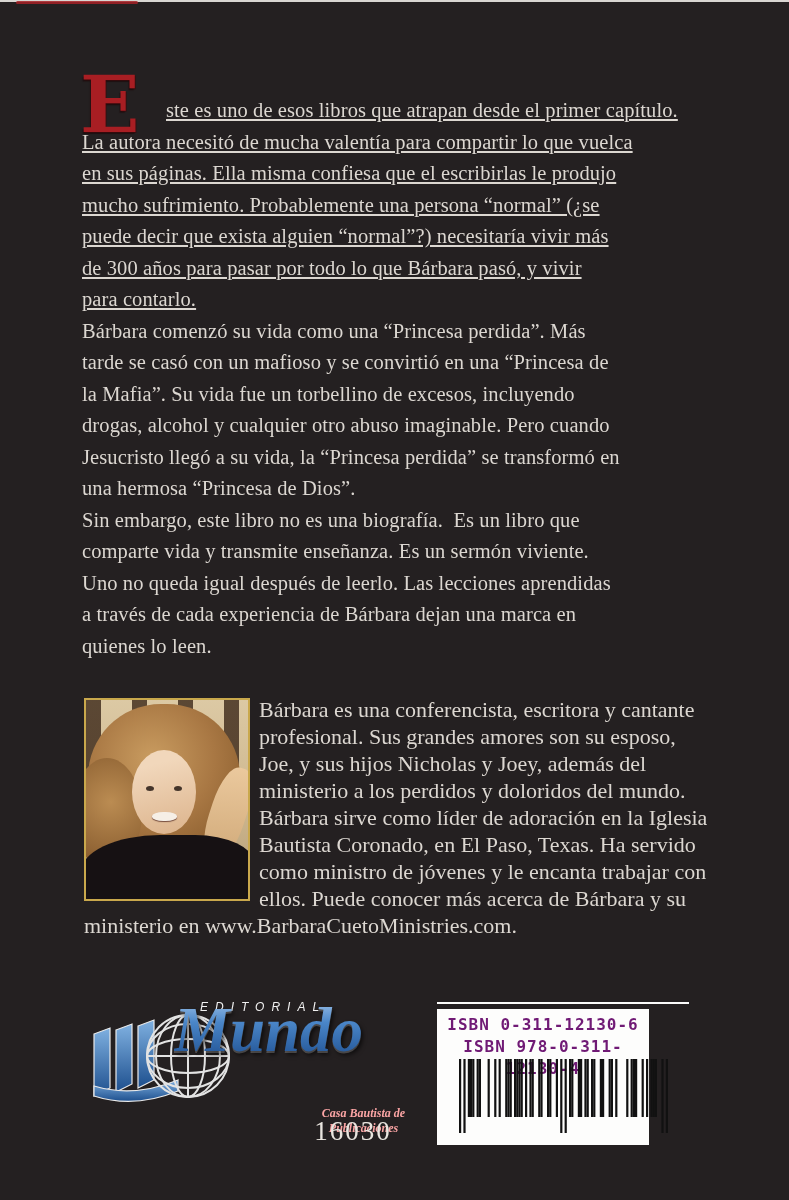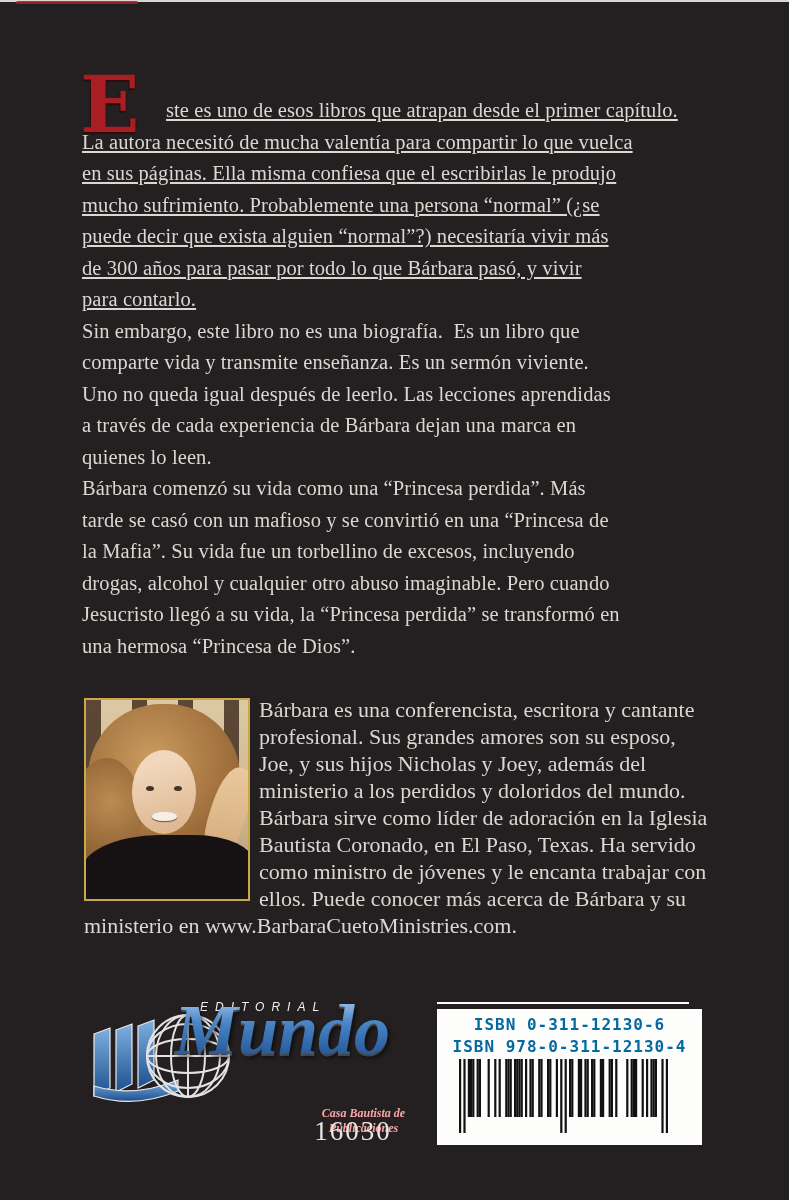--- a/index.html
+++ b/index.html
@@ -55,36 +55,36 @@
     position:absolute; left:112px; top:2px;
     font:italic 12px "Liberation Sans",sans-serif; color:#f1f1f1; letter-spacing:7px;
   }
   .logo-word {
     position:absolute; font-style:italic; font-weight:bold;
     font-family:"Liberation Serif",serif;
     background:linear-gradient(180deg,#a3c6ec 0%,#4a86c8 38%,#1e4f90 100%);
     -webkit-background-clip:text; background-clip:text; color:transparent;
     filter:drop-shadow(0 2px 0 rgba(255,255,255,.22)) drop-shadow(2px 3px 2px rgba(0,0,0,.65));
   }
-  .mundo   { left:86px;  top:0;    font-size:72px; line-height:64px; }
+  .mundo   { left:86px;  top:0;    font-size:63px; line-height:64px; }
   .hispano { left:120px; top:44px; font-size:60px; line-height:64px; }
   .tagline {
     position:absolute; left:206px; top:108px;
     font:bold italic 12px "Liberation Serif",serif; color:#fca5a5;text-align:center;
   }
 
   .category {
     position:absolute; left:437px; top:982px;
     font:15.5px "Liberation Sans",sans-serif; color:#f0efed; letter-spacing:.2px;
   }
   .cat-rule { position:absolute; left:437px; top:1002px; width:252px; height:2px; background:#fbfbfa; }
 
   .barcode-box {
-    position:absolute; left:437px; top:1009px; width:265px; height:136px;
-    background:#fdfdfc; color:#0369a1;
+    position:absolute; left:437px; top:1009px; width:212px; height:136px;
+    background:#fdfdfc; color:#701a75;
   }
   .isbn {
     text-align:center; font-family:"DejaVu Sans Mono",monospace;
     font-weight:bold; font-size:16px; letter-spacing:1px; line-height:22px;
   }
   .isbn.first { padding-top:5px; }
   .bars { position:absolute; left:22px; top:50px; }
   .bdigits {
     position:absolute; bottom:3px; left:0; right:0; text-align:center;
     font-family:"DejaVu Sans Mono",monospace; font-size:17px; letter-spacing:2px;
@@ -106,31 +106,31 @@
   <div class="dropcap">E</div>
 
   <div class="synopsis">
     <p class="indent">ste es uno de esos libros que atrapan desde el primer capítulo.
 La autora necesitó de mucha valentía para compartir lo que vuelca
 en sus páginas. Ella misma confiesa que el escribirlas le produjo
 mucho sufrimiento. Probablemente una persona “normal” (¿se
 puede decir que exista alguien “normal”?) necesitaría vivir más
 de 300 años para pasar por todo lo que Bárbara pasó, y vivir
 para contarlo.</p>
-    <p>Sin embargo, este libro no es una biografía.&nbsp; Es un libro que
-comparte vida y transmite enseñanza. Es un sermón viviente.
-Uno no queda igual después de leerlo. Las lecciones aprendidas
-a través de cada experiencia de Bárbara dejan una marca en
-quienes lo leen.</p>
     <p>Bárbara comenzó su vida como una “Princesa perdida”. Más
 tarde se casó con un mafioso y se convirtió en una “Princesa de
 la Mafia”. Su vida fue un torbellino de excesos, incluyendo
 drogas, alcohol y cualquier otro abuso imaginable. Pero cuando
 Jesucristo llegó a su vida, la “Princesa perdida” se transformó en
 una hermosa “Princesa de Dios”.</p>
+    <p>Sin embargo, este libro no es una biografía.&nbsp; Es un libro que
+comparte vida y transmite enseñanza. Es un sermón viviente.
+Uno no queda igual después de leerlo. Las lecciones aprendidas
+a través de cada experiencia de Bárbara dejan una marca en
+quienes lo leen.</p>
   </div>
 
   <div class="bio">
     <div class="photo">
       <div class="ph-stripes"></div>
       <div class="ph-hair"></div>
       <div class="ph-hair2"></div>
       <div class="ph-arm"></div>
       <div class="ph-face"></div>
       <div class="ph-eye" style="left:60px; top:86px;"></div>

